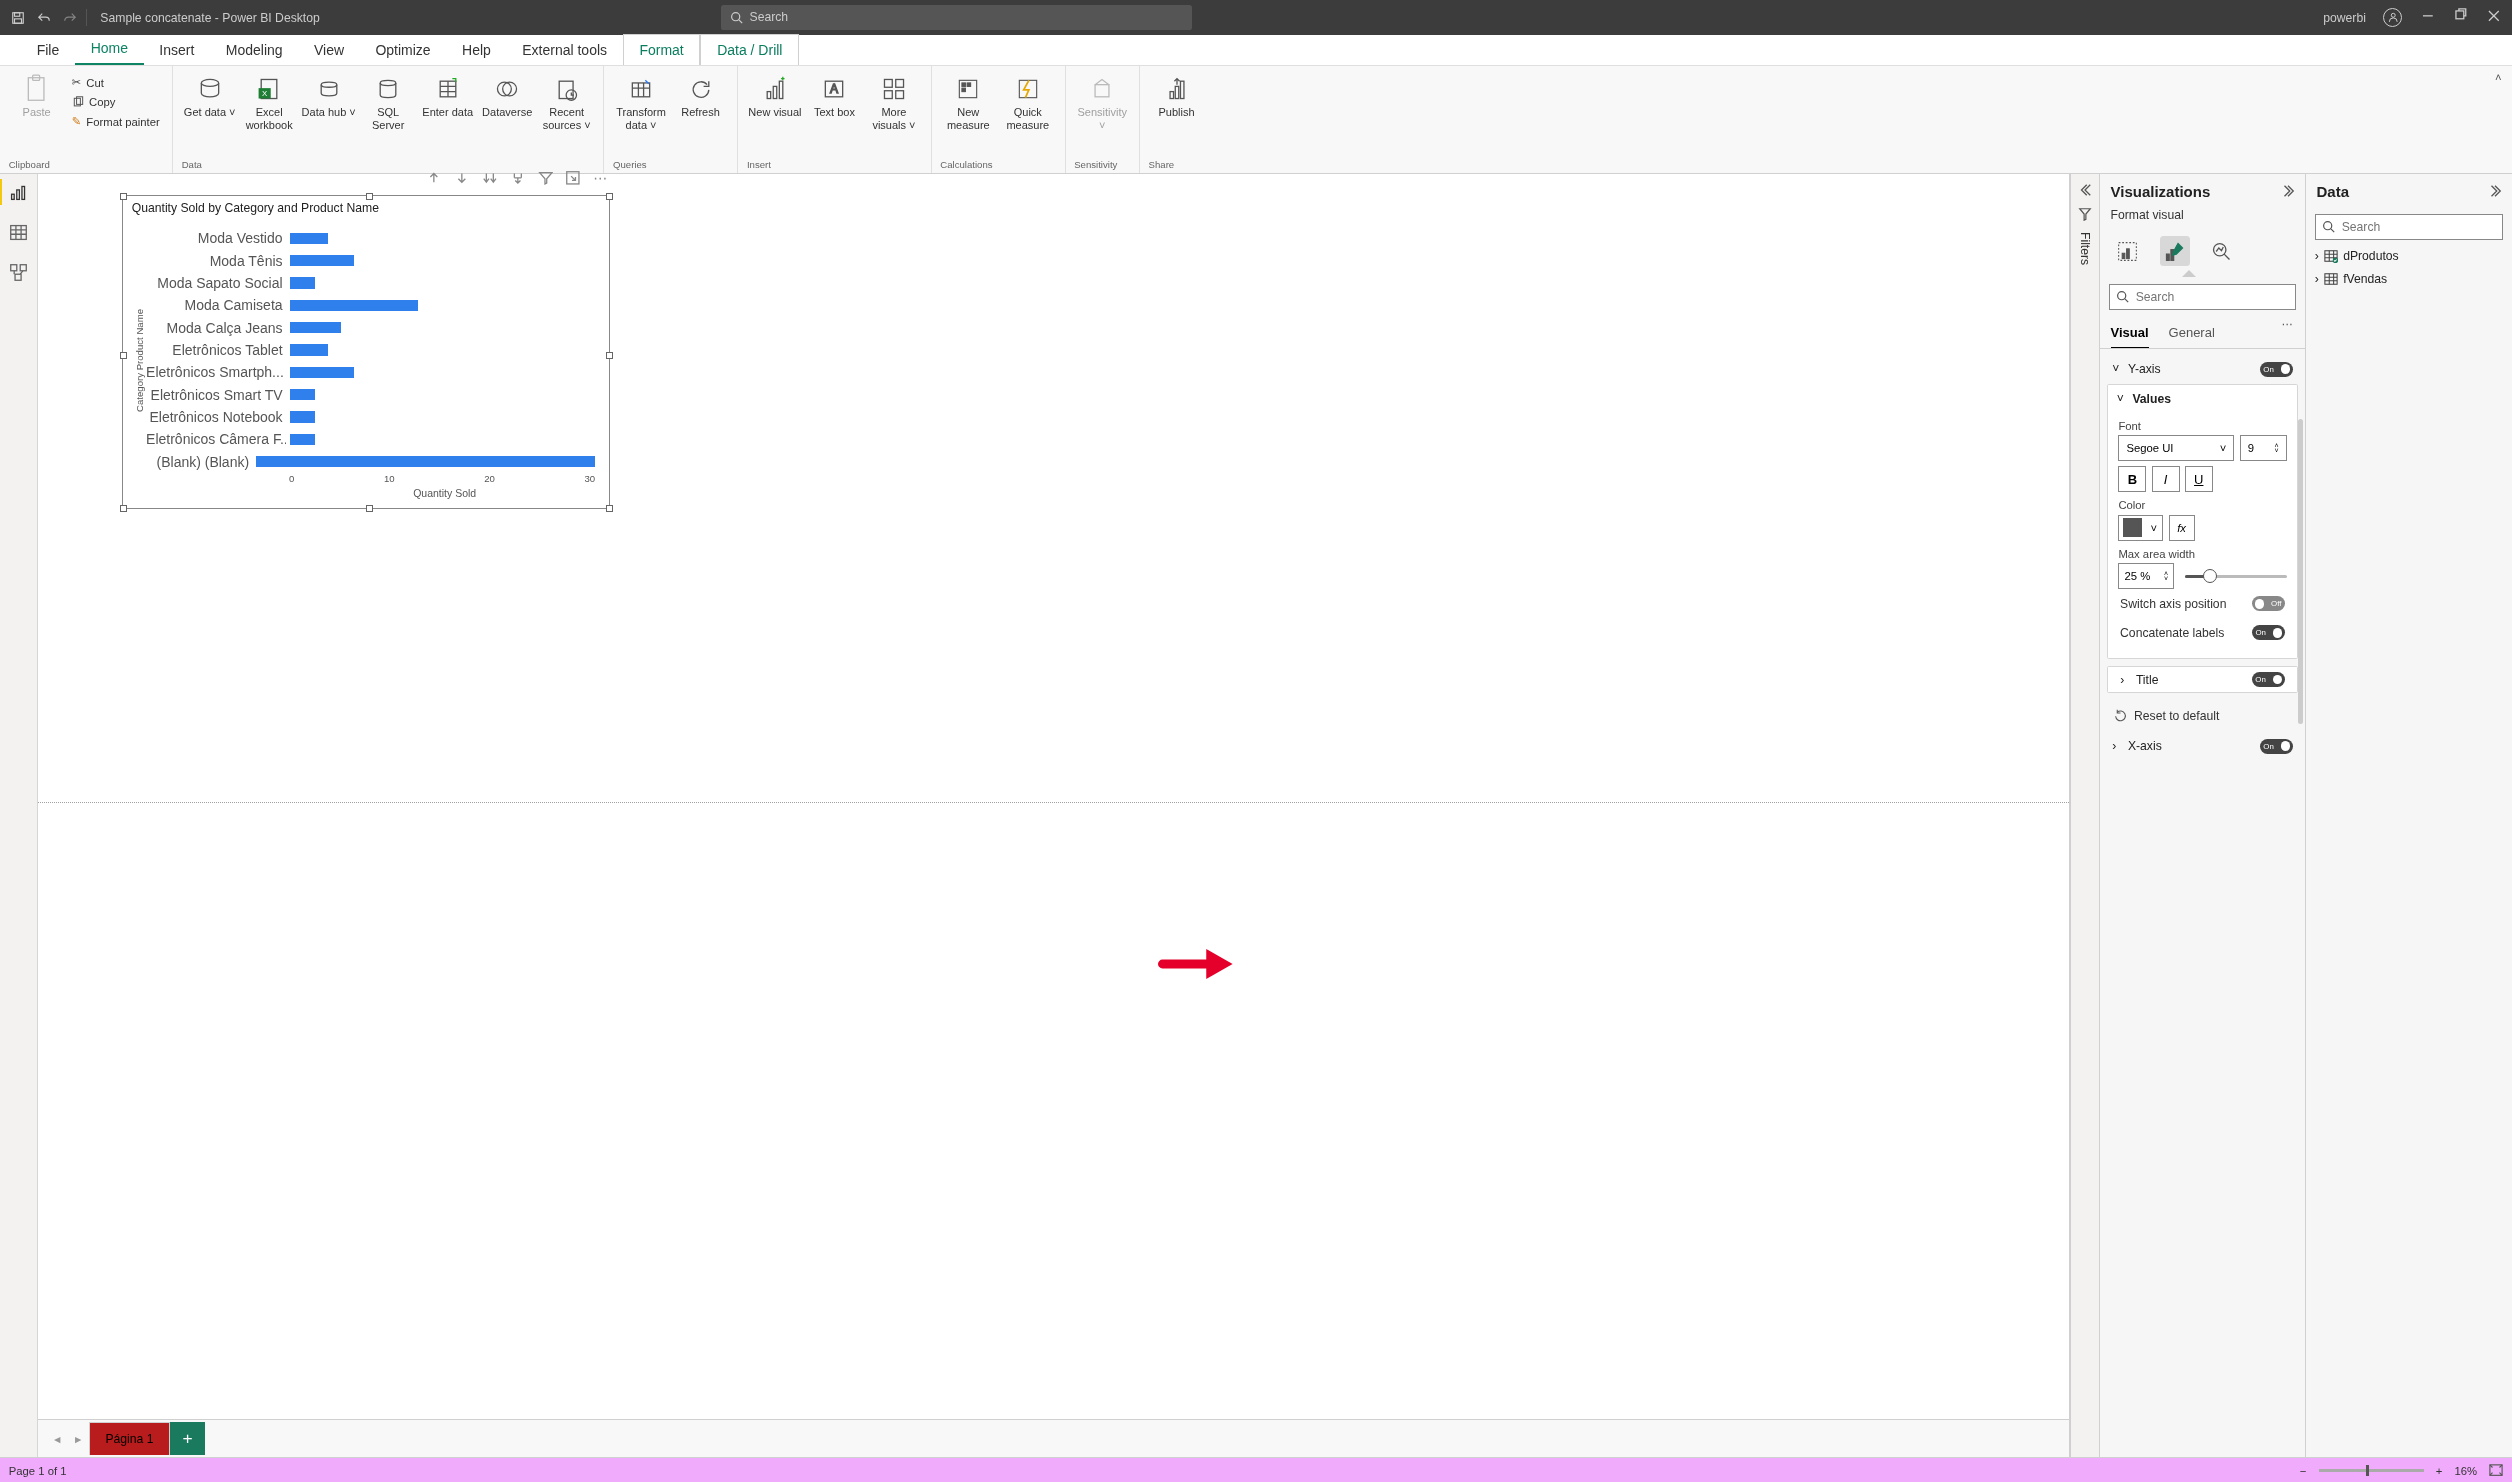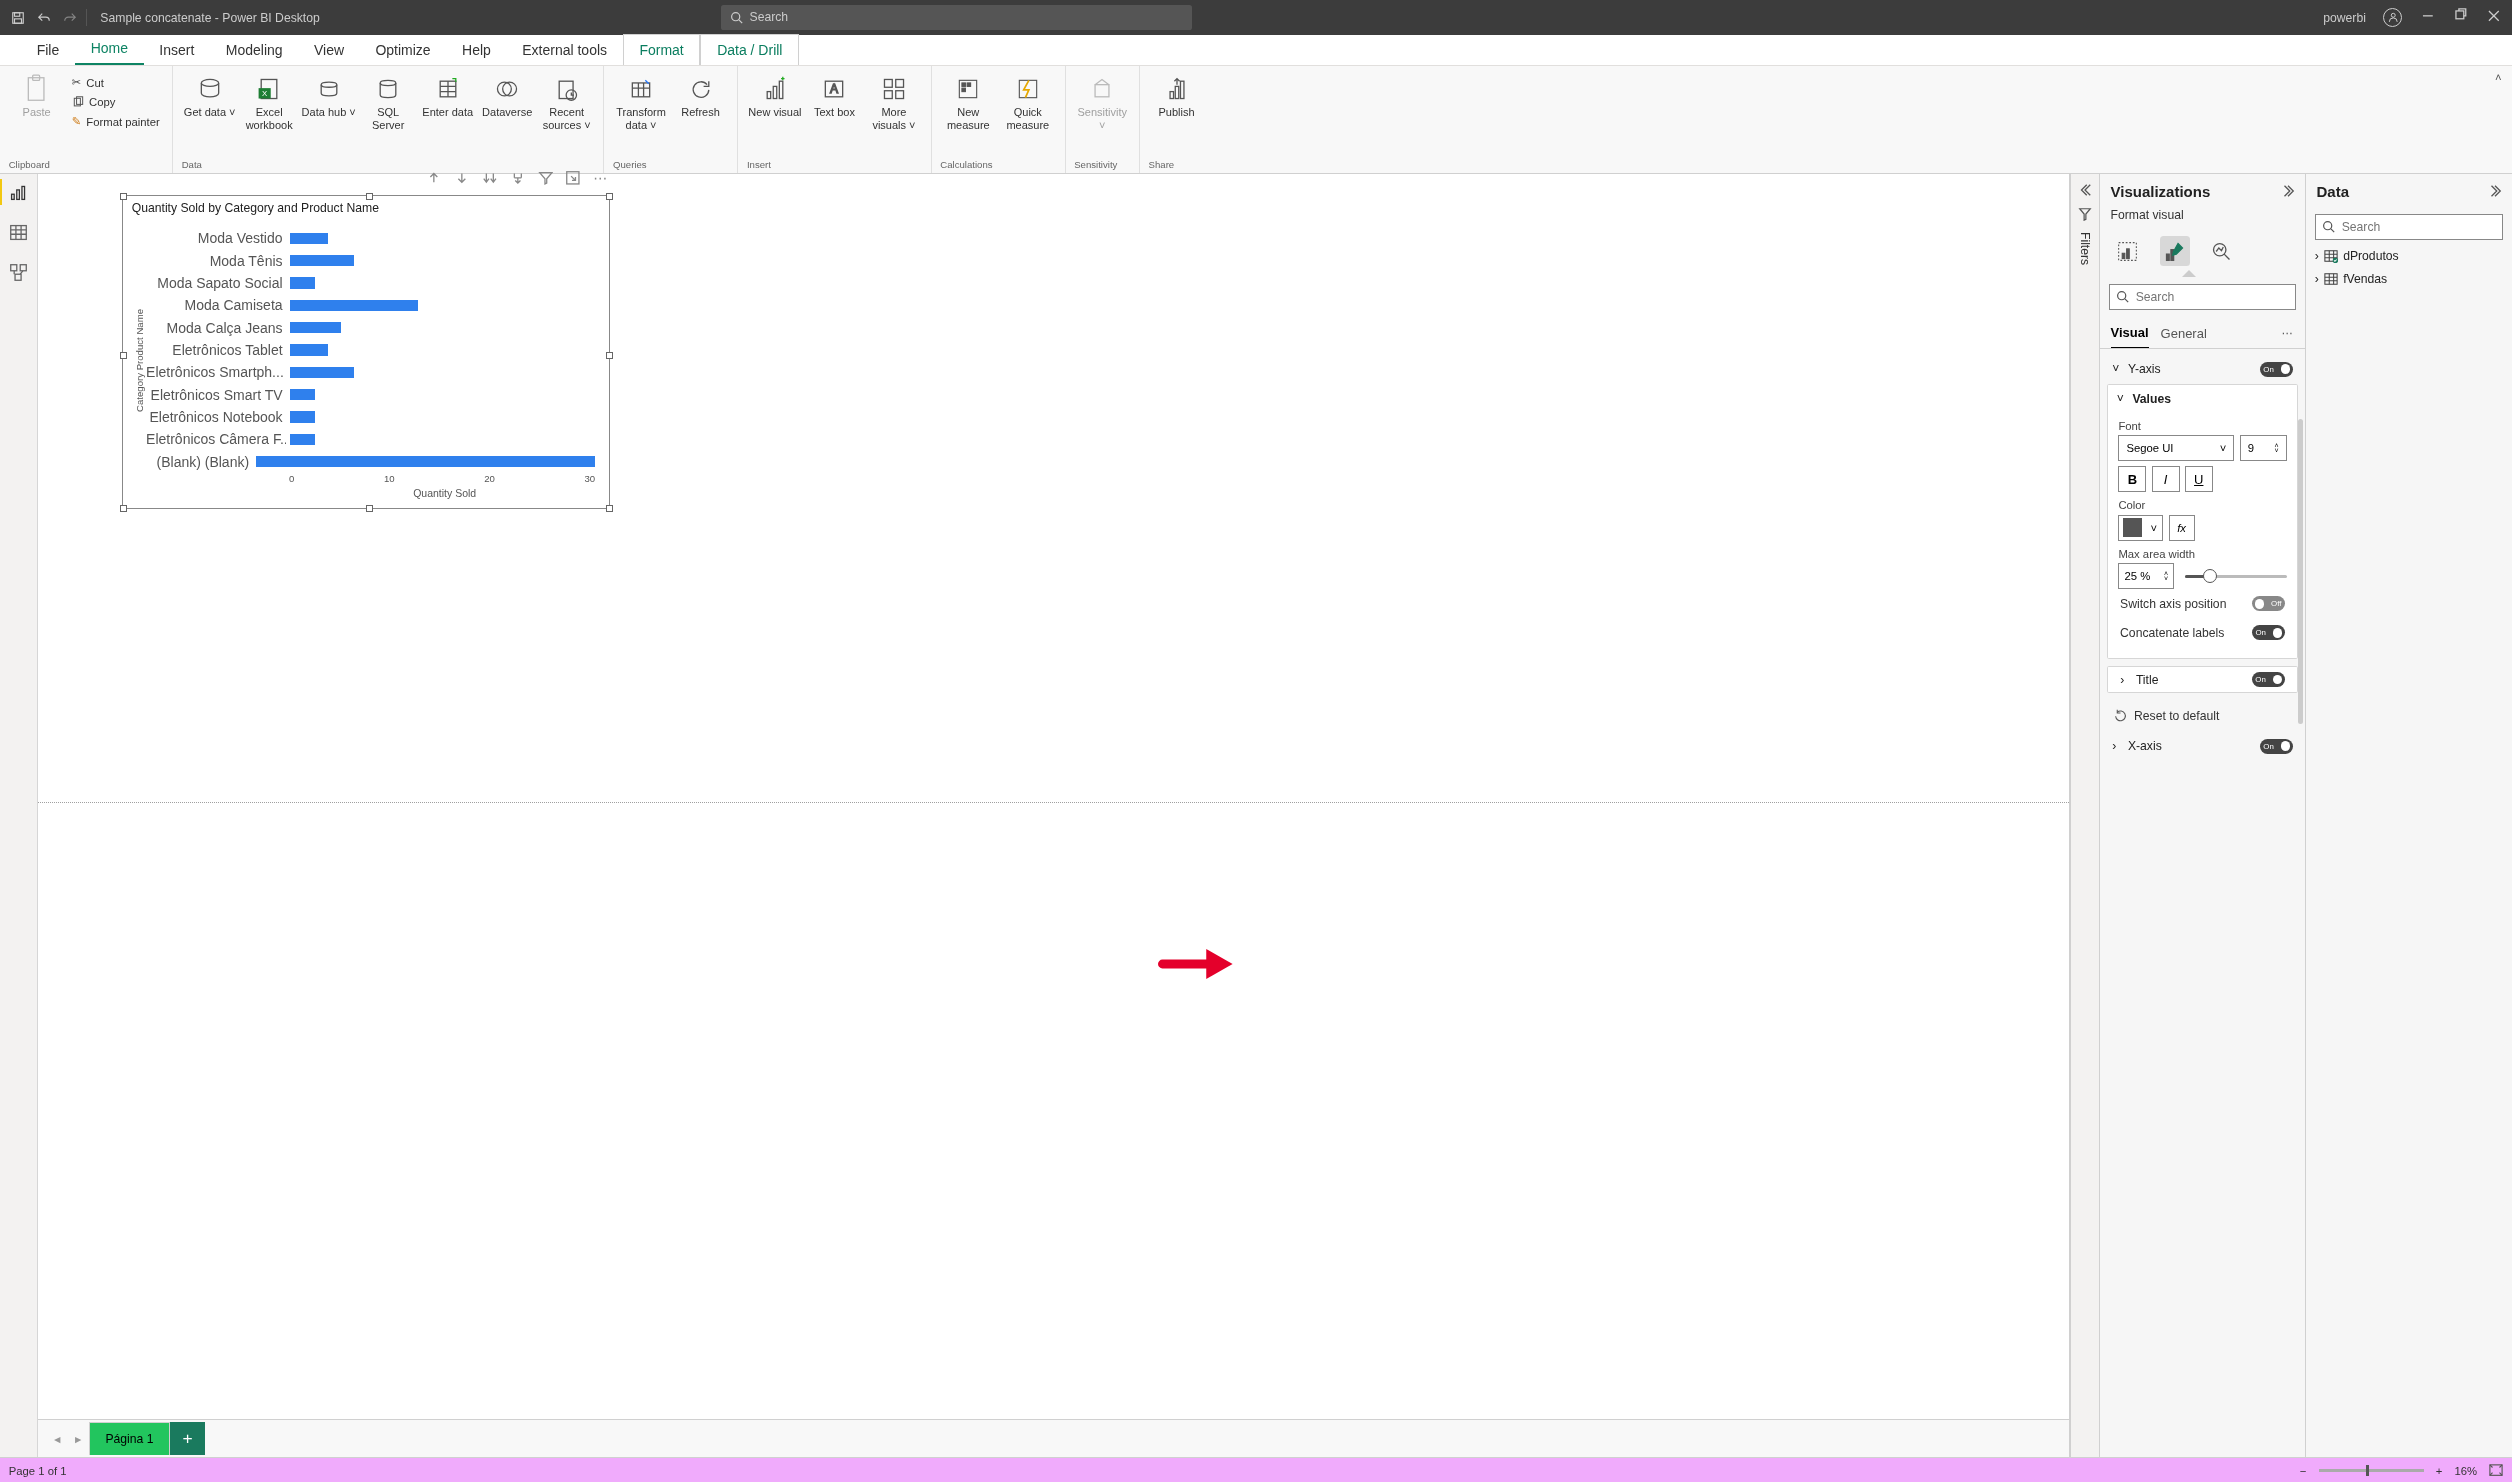--- a/index.html
+++ b/index.html
@@ -60,42 +60,42 @@
 .bar-label { width: 140px; font-size: 14px; color: #555; text-align: right; padding-right: 3.5px; white-space: nowrap; overflow: hidden; }
 .bar { height: 11.3px; background: #2f80ed; }
 .xaxis { display: flex; margin-left: 143px; font-size: 9.6px; color: #555; justify-content: space-between; padding-right: 5.2px; }
 .xaxis-title { text-align: center; font-size: 10.5px; color: #555; margin-top: 3.5px; margin-left: 143px; }
 
 .page-divider { position: absolute; left: 0; right: 0; top: 628px; border-top: 1.7px dotted #a0a0a0; }
 
 
 .pagetabs-row { position: absolute; left: 0; right: 0; bottom: 0; height: 38px; background: #f8f8f8; border-top: 0.9px solid #d0d0d0; display: flex; align-items: center; padding-left: 8.7px; gap: 0; }
 .pagetabs-row .nav-arrow { width: 21px; text-align: center; color: #999; font-size: 10.5px; }
-.page-tab { padding: 8.7px 15.7px; font-size: 12.2px; background: #22c55e; border: 0.9px solid #d0d0d0; border-bottom: none; }
+.page-tab { padding: 8.7px 15.7px; font-size: 12.2px; background: #b91c1c; border: 0.9px solid #d0d0d0; border-bottom: none; }
 .add-page { width: 35px; height: 33px; background: #1a7a5e; color: #fff; display: flex; align-items: center; justify-content: center; font-size: 17.4px; }
 
 
 .filters-rail { width: 30px; background: #f3f2f1; border-left: 0.9px solid #d0d0d0; border-right: 0.9px solid #d0d0d0; display: flex; flex-direction: column; align-items: center; padding-top: 8.7px; gap: 10.5px; }
 .filters-rail .vtxt { writing-mode: vertical-rl; font-size: 12.2px; color: #333; }
 
 
 .viz-pane { width: 206px; border-right: 0.9px solid #d0d0d0; background: #f6f6f6; display: flex; flex-direction: column; font-size: 11.3px; }
 .pane-header { display: flex; align-items: center; justify-content: space-between; padding: 8.7px 10.5px; }
 .pane-header h3 { font-size: 15px; font-weight: 600; color: #222; }
 .pane-sub { padding: 0 10.5px 7px; font-size: 12.2px; color: #333; }
 .viz-modes { display: flex; gap: 17.4px; padding: 7px 12.2px 3.5px; align-items: center; }
 .viz-mode-ico { width: 30px; height: 30px; display: flex; align-items: center; justify-content: center; border-radius: 3.5px; }
 .viz-mode-ico.active { background: #d8d8d8; }
 .viz-pointer { height: 8.7px; position: relative; }
 .viz-pointer::after { content: ""; position: absolute; left: 82px; top: 0; width: 0; height: 0; border-left: 7px solid transparent; border-right: 7px solid transparent; border-bottom: 7px solid #ccc; }
 .pane-search { margin: 5.2px 8.7px 8.7px; position: relative; }
 .pane-search input { width: 100%; height: 26px; border: 0.9px solid #888; padding-left: 26px; font-size: 12.2px; }
 .pane-search .sico { position: absolute; left: 7px; top: 6.1px; color: #555; }
 
-.format-tabs { display: flex; align-items: center; padding: 0 10.5px; gap: 12px; border-bottom: 0.9px solid #d0d0d0; }
+.format-tabs { display: flex; padding: 0 10.5px; gap: 20px; border-bottom: 0.9px solid #d0d0d0; }
 .format-tabs .ftab { padding: 7px 0; font-size: 13px; color: #555; }
 .format-tabs .ftab.active { color: #000; font-weight: 600; border-bottom: 1.7px solid #000; }
 .format-tabs .more { margin-left: auto; color: #555; letter-spacing: 1.7px; }
 
 .format-scroll { flex: 1; overflow-y: auto; padding: 5.2px 7px; position: relative; }
 .fmt-section { background: #fff; border: 0.9px solid #d6d6d6; margin-bottom: 7px; padding: 7px 8.7px; border-radius: 1.7px; }
 .fmt-row-head { display: flex; align-items: center; justify-content: space-between; padding: 5.2px 3.5px; }
 .fmt-row-head .lbl { display: flex; align-items: center; gap: 5.2px; font-size: 12.2px; color: #222; }
 .chev { width: 10.5px; display: inline-block; }
 .toggle { width: 33px; height: 15px; border-radius: 7.9px; background: #444; position: relative; color: #fff; font-size: 7.9px; display: flex; align-items: center; padding: 0 3.5px; }

